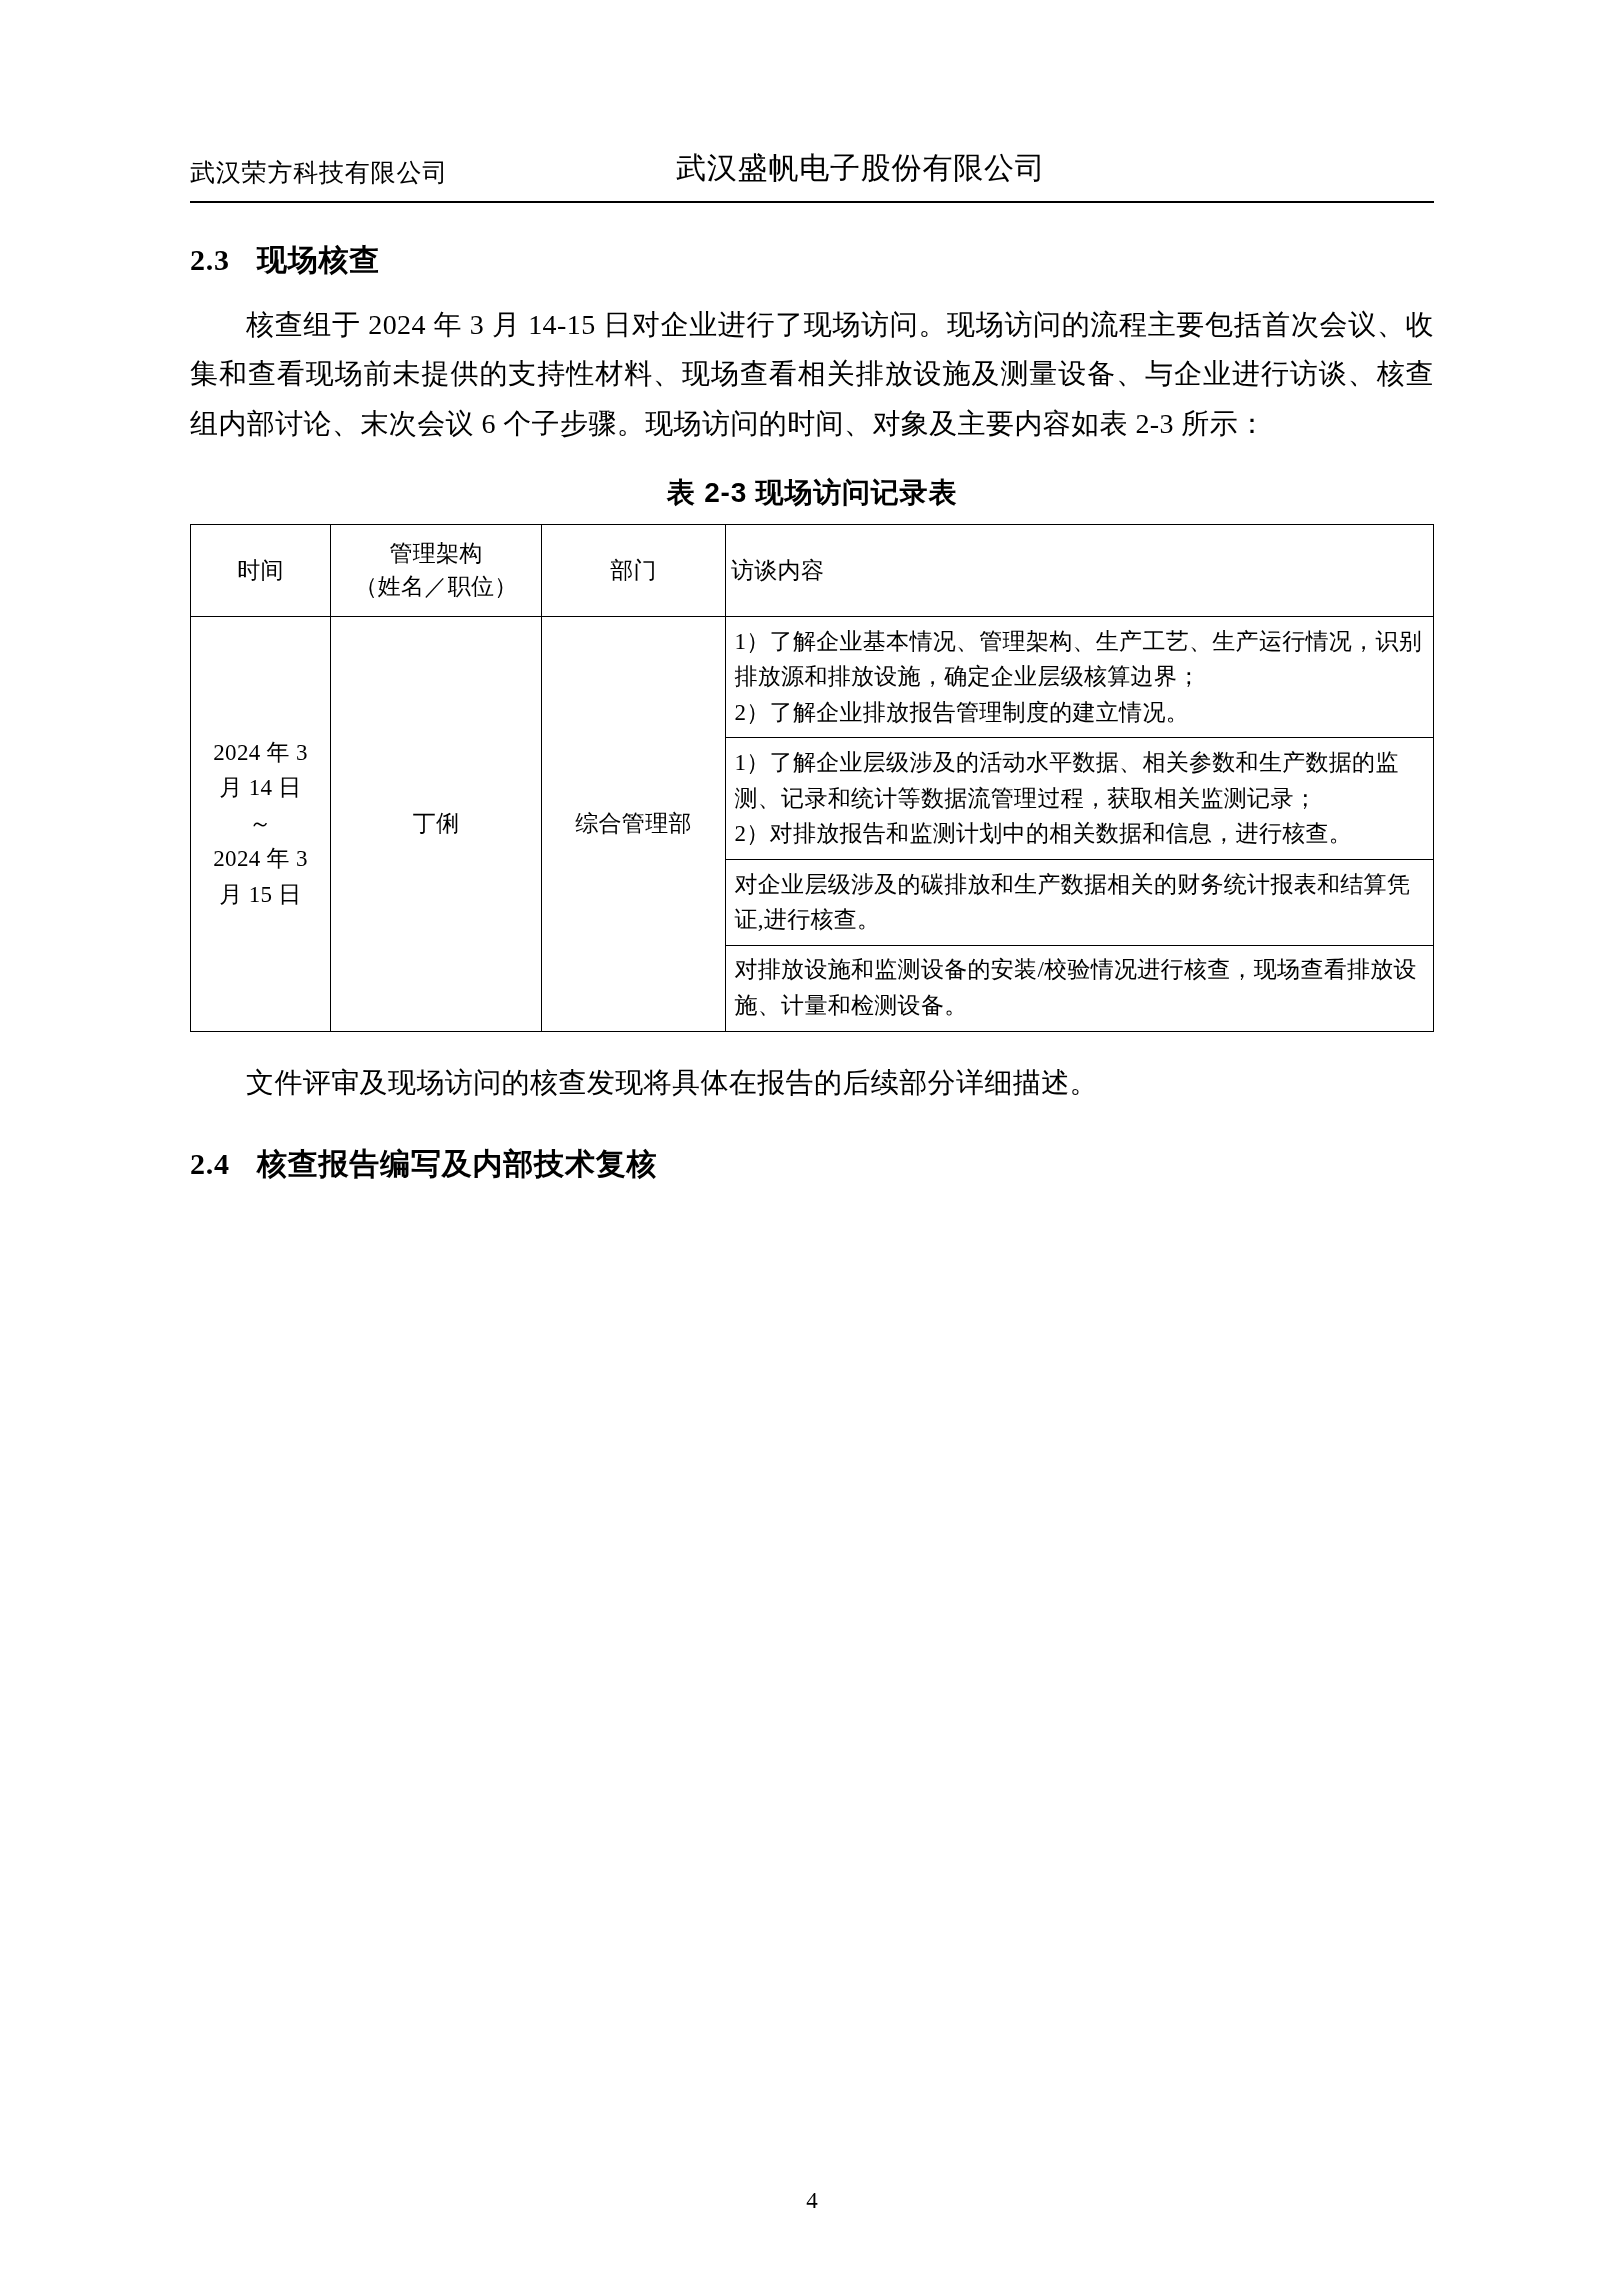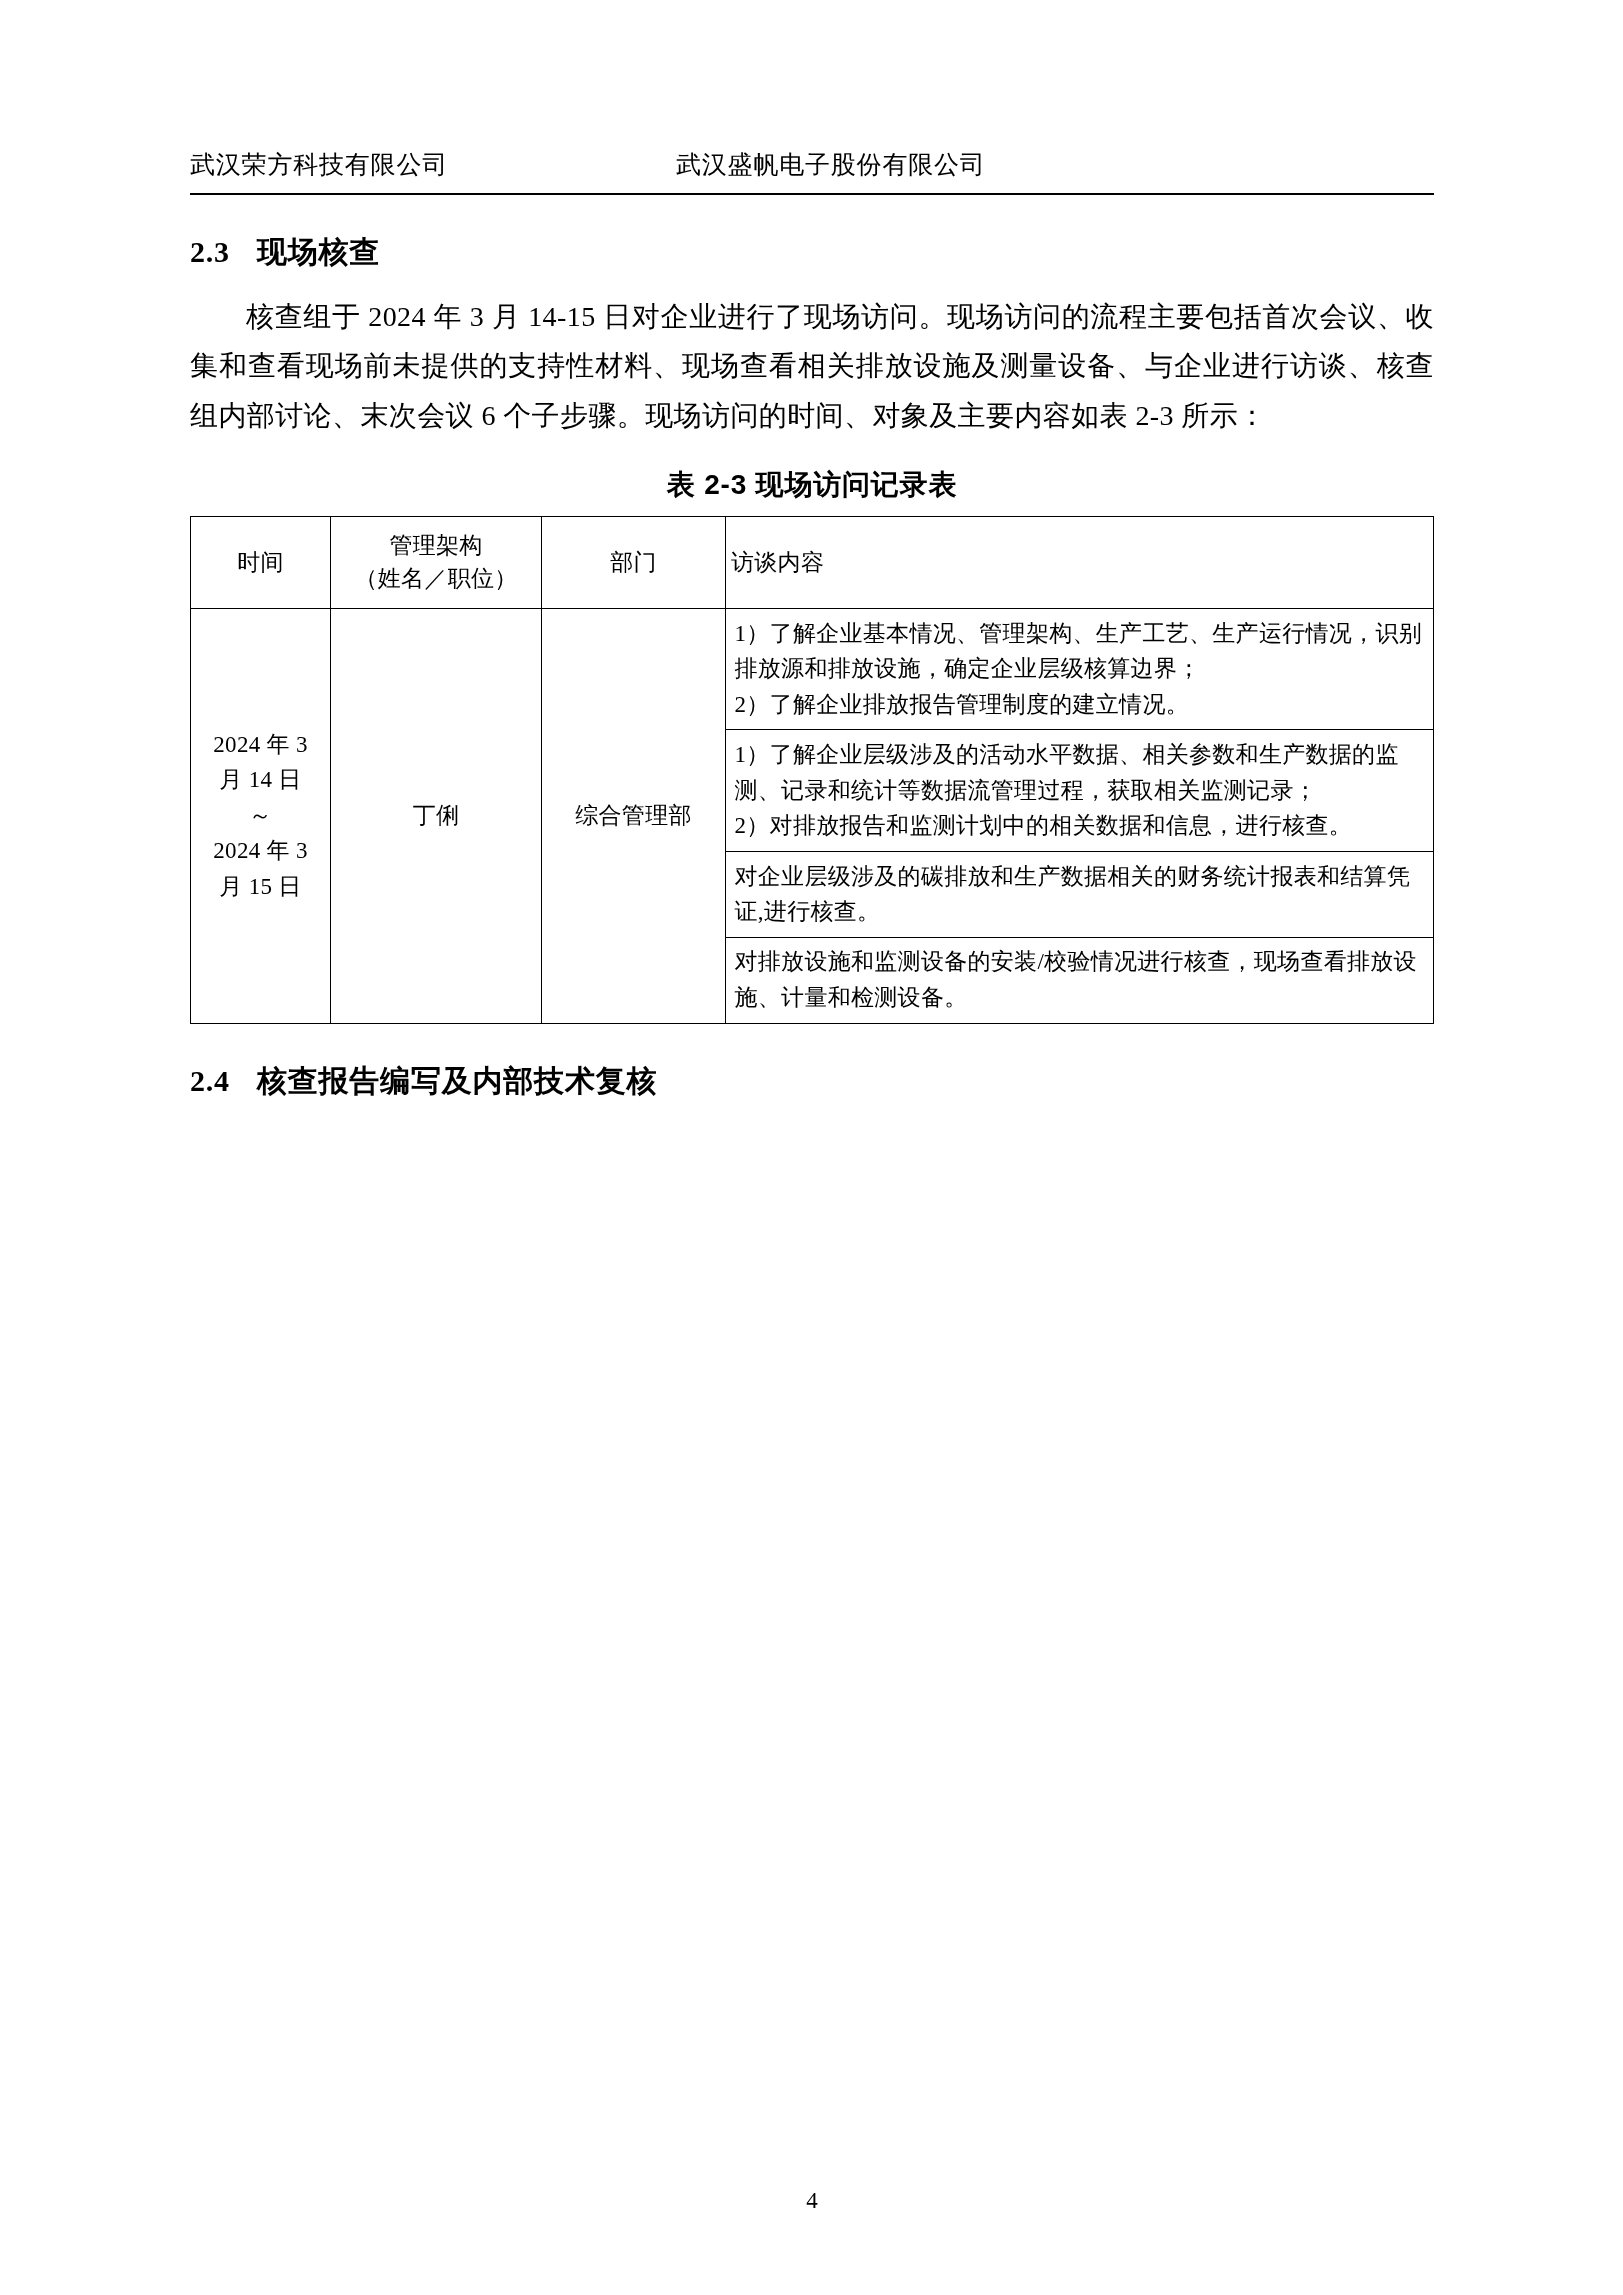--- a/index.html
+++ b/index.html
@@ -29,21 +29,21 @@
     align-items: flex-end;
     padding-top: 148px;
     border-bottom: 2.1px solid #000;
     padding-bottom: 12px;
   }
   .header-left {
     font-size: 25px;
     letter-spacing: 0.8px;
   }
   .header-right {
-    font-size: 25px;
+    font-size: 30px;
     letter-spacing: 0.8px;
     margin-left: 228px;
   }
 
   
   h2.section-heading {
     font-family: "Liberation Sans", "DejaVu Sans", sans-serif;
     font-weight: bold;
     font-size: 30px;
     margin: 37px 0 18.6px 0;
@@ -165,20 +165,21 @@
       </tr>
       <tr>
         <td class="col-content" style="white-space: pre-line;">对企业层级涉及的碳排放和生产数据相关的财务统计报表和结算凭证,进行核查。</td>
       </tr>
       <tr>
         <td class="col-content" style="white-space: pre-line;">对排放设施和监测设备的安装/校验情况进行核查，现场查看排放设施、计量和检测设备。</td>
       </tr>
     </tbody>
   </table>
 
+  <p class="body-text">文件评审及现场访问的核查发现将具体在报告的后续部分详细描述。</p>
 
   <h2 class="section-heading">
     <span class="num">2.4</span><span>核查报告编写及内部技术复核</span>
   </h2>
 
 
   <div class="page-number">4</div>
 </div>
 
 

